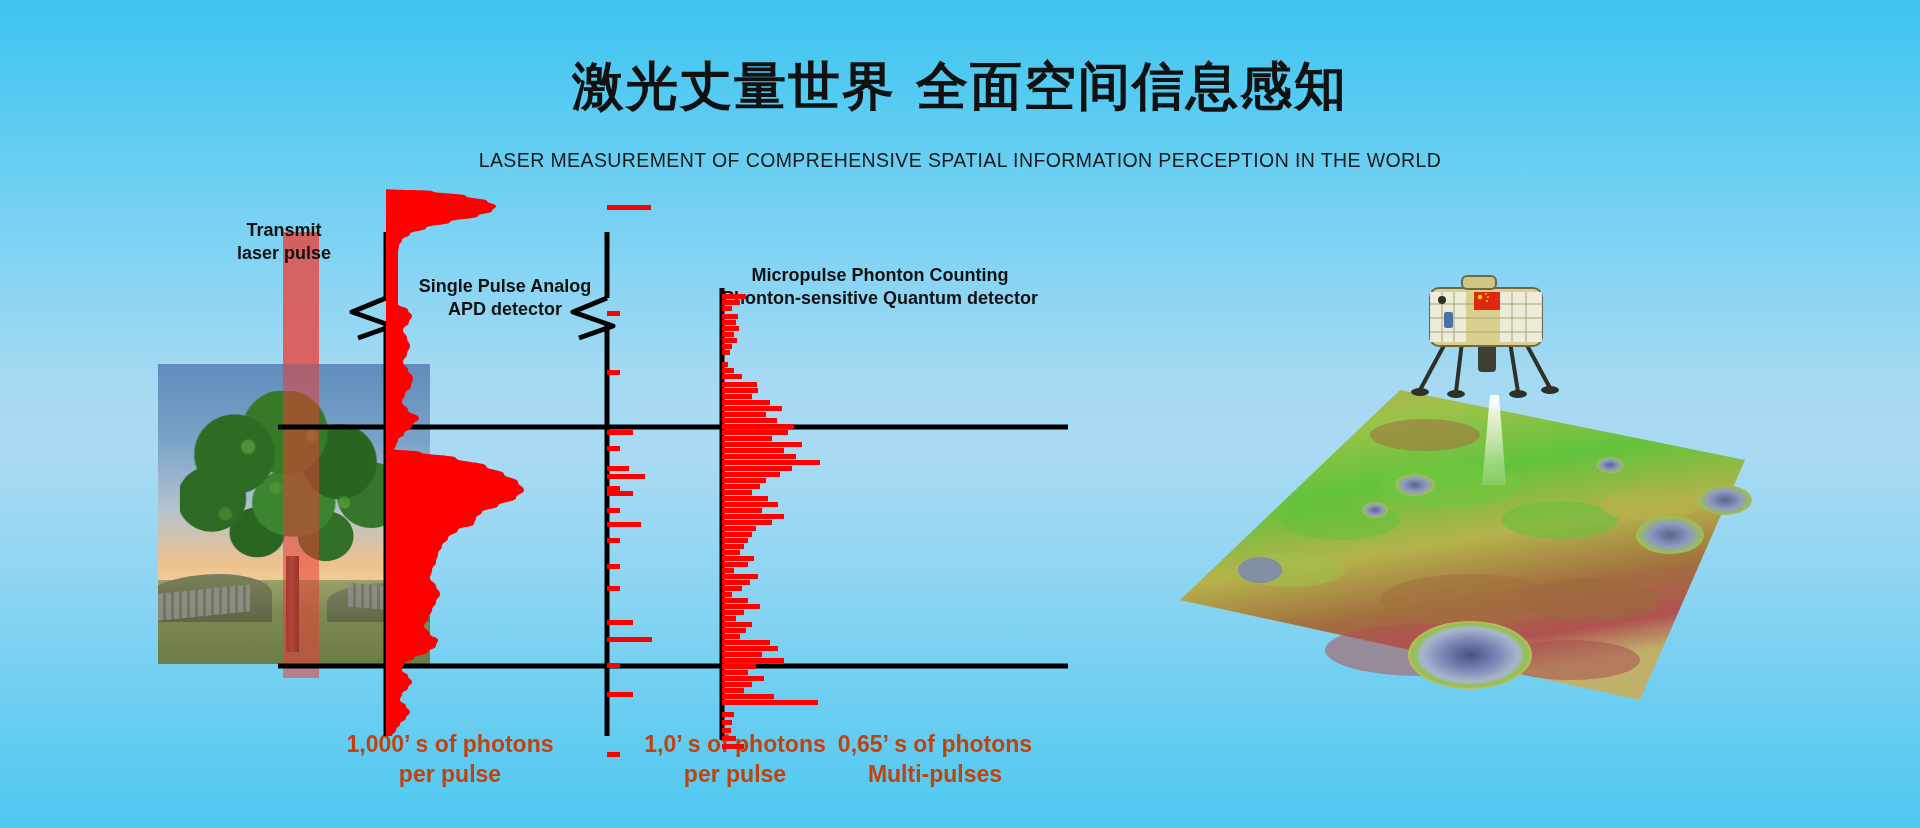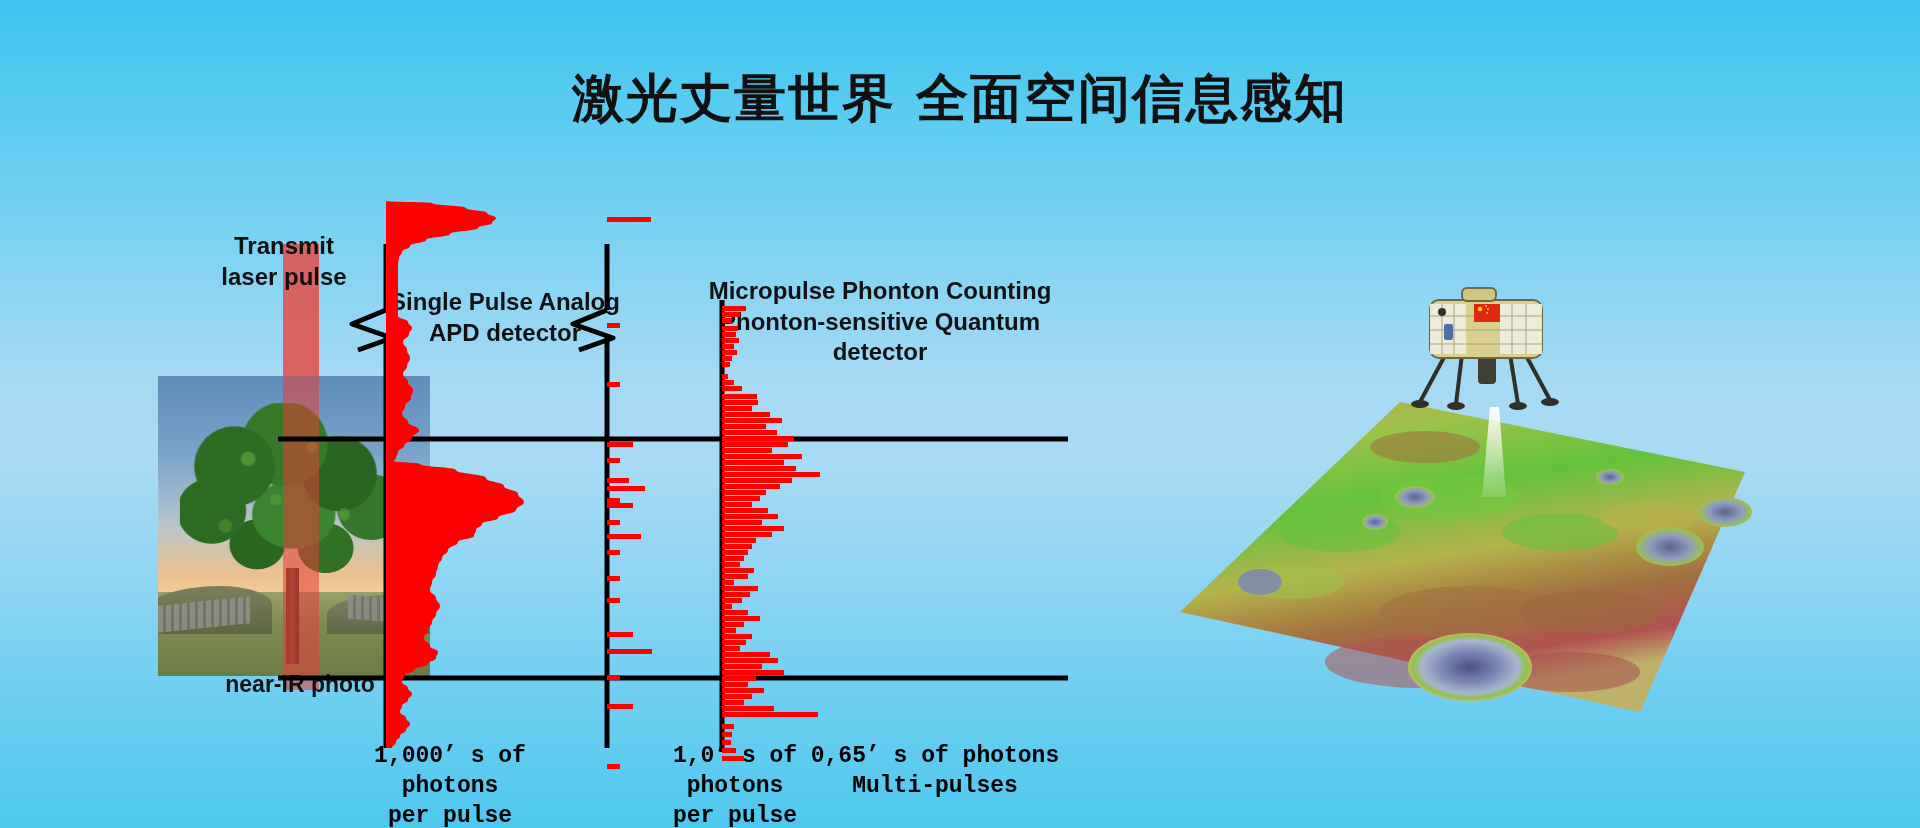--- a/index.html
+++ b/index.html
@@ -10,50 +10,50 @@
       #3ec4ef 0%,
       #56cbf1 12%,
       #84d4f3 32%,
       #a6d9f2 46%,
       #a9daf3 55%,
       #8ed5f2 70%,
       #6ccef1 85%,
       #4ec8f0 100%);
     position:relative;
   }
-  .stage{position:absolute;inset:0;margin-top:12px;}
+  .stage{position:absolute;inset:0;}
 
   
   .title{
     position:absolute;left:0;right:0;top:52px;text-align:center;
     font-size:52px;font-weight:bold;color:#111;letter-spacing:2px;
     font-family:"DejaVu Sans","Liberation Sans",sans-serif;
     white-space:pre;
   }
   .subtitle{
     position:absolute;left:0;right:0;top:149px;text-align:center;
     font-size:19.5px;color:#1a1a1a;letter-spacing:.4px;
     font-family:"Liberation Sans",sans-serif;
   }
 
   
   .lbl{
     position:absolute;color:#111;font-weight:bold;text-align:center;
-    font-size:24px;line-height:1.28;white-space:pre-line;
+    font-size:18px;line-height:1.28;white-space:pre-line;
     font-family:"Liberation Sans",sans-serif;
   }
   .lbl-transmit{left:196px;top:219px;width:176px;}
   .lbl-single{left:380px;top:275px;width:250px;text-align:center;}
   .lbl-micro{left:680px;top:264px;width:400px;}
   .lbl-nearir{left:180px;top:658px;width:240px;font-size:23px;}
 
   .blbl{
-    position:absolute;color:#000000;font-weight:bold;text-align:center;
+    position:absolute;color:#c2410c;font-weight:bold;text-align:center;
     font-size:23px;line-height:1.3;white-space:pre-line;
-    font-family:Liberation Mono, monospace;
+    font-family:Liberation Sans, sans-serif;
   }
   .blbl-a{left:320px;top:730px;width:260px;}
   .blbl-b{left:620px;top:730px;width:230px;}
   .blbl-c{left:810px;top:730px;width:250px;}
 
   
   .photo{
     position:absolute;left:158px;top:364px;width:272px;height:300px;
     overflow:hidden;
     background:linear-gradient(180deg,#6f93bc 0%,#86a6c6 28%,#b7bfc4 58%,#e9b98a 76%,#cf9b6d 88%,#8e8f6c 100%);
@@ -106,20 +106,21 @@
     position:absolute;left:283px;top:232px;width:36px;height:132px;
     background:rgba(236,88,80,.55);
   }
 </style>
 </head>
 <body>
 
 <div class="stage">
 
   <div class="title">激光丈量世界 全面空间信息感知</div>
+  <div class="subtitle">LASER MEASUREMENT OF COMPREHENSIVE SPATIAL INFORMATION PERCEPTION IN THE WORLD</div>
 
   <div class="photo">
     <div class="ph-sky"></div>
     <div class="ph-ground"></div>
     <div class="ph-hill-l"></div>
     <div class="ph-hill-r"></div>
     <div class="ph-wall-l"></div>
     <div class="ph-wall-r"></div>
     <div class="ph-trunk"></div>
     <div class="ph-canopy">
@@ -129,21 +130,20 @@
 
   <div class="beam-top"></div>
   <div class="beam"></div>
 
   <div class="lbl lbl-transmit">Transmit
 laser pulse</div>
   <div class="lbl lbl-single">Single Pulse Analog
 APD detector</div>
   <div class="lbl lbl-micro">Micropulse Phonton Counting
 Phonton-sensitive Quantum detector</div>
-  <div class="lbl lbl-nearir">near-IR photo</div>
 
   <div class="blbl blbl-a">1,000’ s of photons
 per pulse</div>
   <div class="blbl blbl-b">1,0’ s of photons
 per pulse</div>
   <div class="blbl blbl-c">0,65’ s of photons
 Multi-pulses</div>
 
   <svg width="1920" height="828" style="position:absolute;left:0;top:0;">
 

